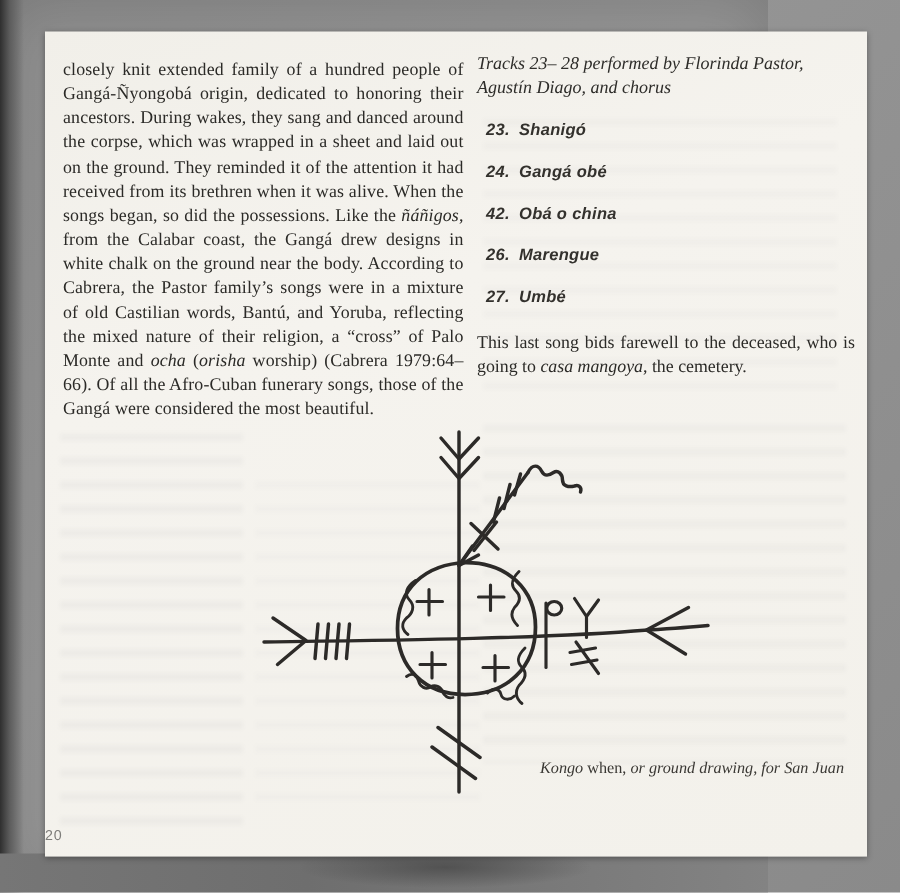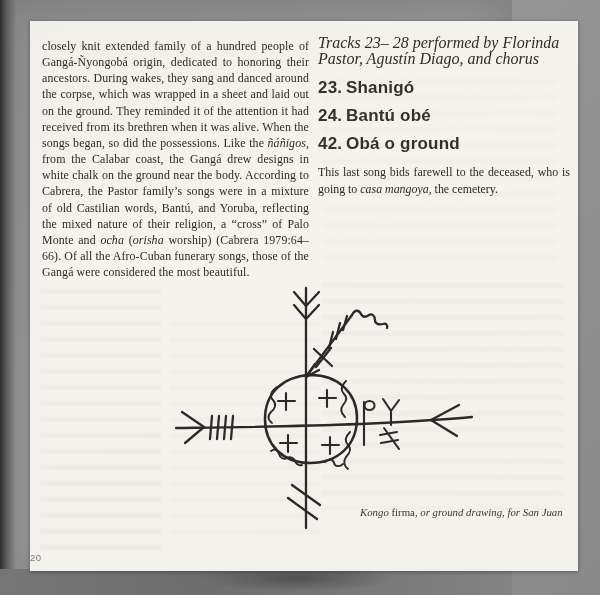--- a/index.html
+++ b/index.html
@@ -33,27 +33,27 @@
   .bleed.b4{left:140px;top:300px;width:150px;height:220px;opacity:.25;}
 
   .col-left{
     position:absolute;left:12px;top:17px;width:267px;
     font-size:11.9px;line-height:16.15px;color:#2b2a27;
     text-align:justify;letter-spacing:.1px;
   }
   .col-left i{font-style:italic;}
 
   .col-right{position:absolute;left:288px;top:14px;width:252px;color:#2b2a27;}
-  .tracks-intro{font-size:16px;line-height:15.5px;font-style:italic;color:#2e2d2a;}
+  .tracks-intro{font-size:12px;line-height:15.5px;font-style:italic;color:#2e2d2a;}
   .track-list{margin-top:15px;}
   .track{
     display:flex;margin-bottom:14.8px;
     font-family:"Liberation Sans", sans-serif;
-    font-weight:bold;
-    font-size:17px;line-height:13px;color:#33312d;letter-spacing:.2px;
+    font-weight:bold;font-style:italic;
+    font-size:11px;line-height:13px;color:#33312d;letter-spacing:.2px;text-align:center;
   }
   .track .tnum{width:28px;flex:0 0 28px;}
   .track-note{
     margin-top:7px;font-size:11.9px;line-height:16.5px;
     text-align:justify;color:#2b2a27;
   }
   .track-note i{font-style:italic;}
 
   .firma{position:absolute;left:135px;top:258px;width:335px;height:262px;}
 
@@ -86,25 +86,33 @@
     <div class="col-right">
       <div class="tracks-intro"><i>Tracks 23– 28 performed by Florinda Pastor, Agustín Diago, and chorus</i></div>
 
       <div class="track-list">
         <div class="track">
           <span class="tnum">23.</span>
           <span class="ttitle">Shanigó</span>
         </div>
         <div class="track">
           <span class="tnum">24.</span>
-          <span class="ttitle">Bantú obé</span>
+          <span class="ttitle">Gangá obé</span>
         </div>
         <div class="track">
           <span class="tnum">42.</span>
-          <span class="ttitle">Obá o ground</span>
+          <span class="ttitle">Obá o china</span>
+        </div>
+        <div class="track">
+          <span class="tnum">26.</span>
+          <span class="ttitle">Marengue</span>
+        </div>
+        <div class="track">
+          <span class="tnum">27.</span>
+          <span class="ttitle">Umbé</span>
         </div>
       </div>
 
       <div class="track-note"><span>This last song bids farewell to the deceased, who is going to </span><i>casa mangoya</i><span>, the cemetery.</span></div>
     </div>
 
     <svg class="firma" viewBox="165 280 335 262" xmlns="http://www.w3.org/2000/svg">
       <g fill="none" stroke="#2c2a28" stroke-width="2.3" stroke-linecap="round" stroke-linejoin="round">
         <g>
           <path d="M306 289 C305.5 350 306.5 470 306 529"></path>
@@ -148,17 +156,17 @@
         <g stroke-width="1.9">
           <path d="M277 388 c-6 4 -8 9 -4 13 c4 4 2 9 -2 12 c-4 4 -3 8 1 11"></path>
           <path d="M346 382 c-5 5 -6 9 -2 13 c4 4 2 8 -1 11 c-3 4 -2 8 2 12"></path>
           <path d="M271 452 c4 -3 7 -1 8 3 c1 4 5 6 8 4 c3 -2 7 0 8 3 c1 3 4 5 7 4"></path>
           <path d="M350 433 c-5 5 -6 9 -2 13 c4 4 2 8 -2 12 c-3 4 -2 9 2 12"></path>
           <path d="M325 463 c4 -4 8 -3 9 1 c1 4 6 4 9 1"></path>
         </g>
       </g>
     </svg>
 
-    <div class="caption"><i>Kongo </i><span>firma, </span><i>or ground drawing, for San Juan</i></div>
+    <div class="caption"><i>Kongo </i><span>when, </span><i>or ground drawing, for San Juan</i></div>
 
     <div class="pagenum">20</div>
   </div>
 </div>
 
 </body></html>

